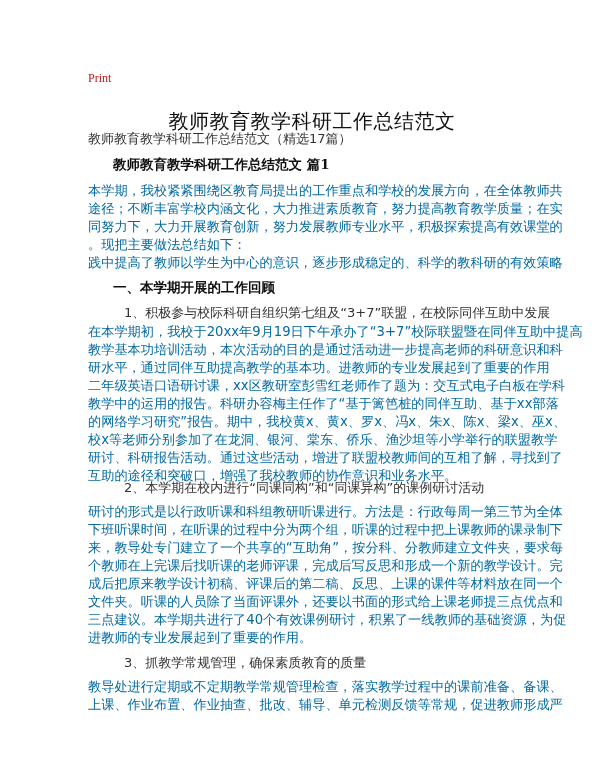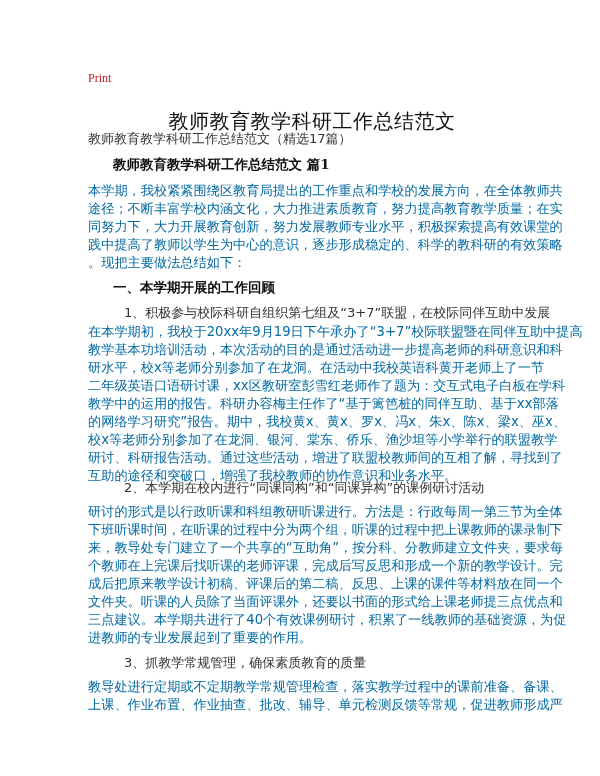--- a/index.html
+++ b/index.html
@@ -98,32 +98,32 @@
   <h1 class="doc-title">教师教育教学科研工作总结范文</h1>
 
   <div class="doc-subtitle">教师教育教学科研工作总结范文（精选17篇）</div>
 
   <div class="section-title" style="top:156px;">教师教育教学科研工作总结范文 篇1</div>
 
   <div class="para" style="top:182px;">
     <span class="ln">本学期，我校紧紧围绕区教育局提出的工作重点和学校的发展方向，在全体教师共</span>
     <span class="ln">途径；不断丰富学校内涵文化，大力推进素质教育，努力提高教育教学质量；在实</span>
     <span class="ln">同努力下，大力开展教育创新，努力发展教师专业水平，积极探索提高有效课堂的</span>
+    <span class="ln last">。现把主要做法总结如下：</span>
     <span class="ln">践中提高了教师以学生为中心的意识，逐步形成稳定的、科学的教科研的有效策略</span>
-    <span class="ln last">。现把主要做法总结如下：</span>
   </div>
 
   <div class="section-title" style="top:279px;">一、本学期开展的工作回顾</div>
 
   <div class="sub-heading" style="top:304px;">1、积极参与校际科研自组织第七组及“3+7”联盟，在校际同伴互助中发展</div>
 
   <div class="para" style="top:323px;">
     <span class="ln">在本学期初，我校于20xx年9月19日下午承办了“3+7”校际联盟暨在同伴互助中提高</span>
     <span class="ln">教学基本功培训活动，本次活动的目的是通过活动进一步提高老师的科研意识和科</span>
-    <span class="ln">研水平，校x等老师分别参加了在龙洞。在活动中我校英语科黄开老师上了一节</span>
+    <span class="ln">研水平，通过同伴互助提高教学的基本功。进教师的专业发展起到了重要的作用</span>
     <span class="ln">二年级英语口语研讨课，xx区教研室彭雪红老师作了题为：交互式电子白板在学科</span>
     <span class="ln">教学中的运用的报告。科研办容梅主任作了“基于篱笆桩的同伴互助、基于xx部落</span>
     <span class="ln">的网络学习研究”报告。期中，我校黄x、黄x、罗x、冯x、朱x、陈x、梁x、巫x、</span>
     <span class="ln">校x等老师分别参加了在龙洞、银河、棠东、侨乐、渔沙坦等小学举行的联盟教学</span>
     <span class="ln">研讨、科研报告活动。通过这些活动，增进了联盟校教师间的互相了解，寻找到了</span>
     <span class="ln last">互助的途径和突破口，增强了我校教师的协作意识和业务水平。</span>
   </div>
 
   <div class="sub-heading" style="top:479px;">2、本学期在校内进行“同课同构”和“同课异构”的课例研讨活动</div>
 

